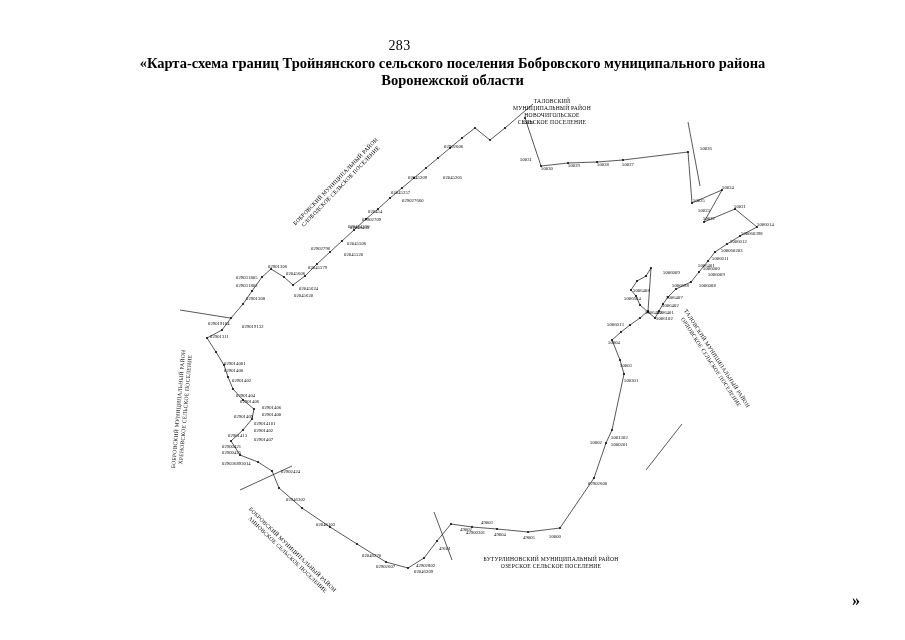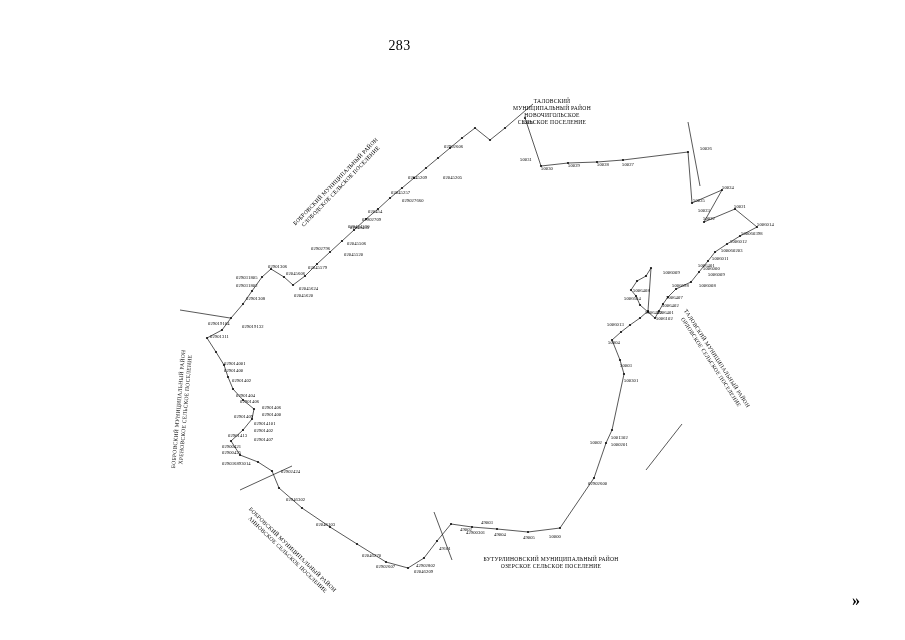--- a/index.html
+++ b/index.html
@@ -88,20 +88,24 @@
     transform-origin: 0 0;
   }
 </style>
 </head>
 <body>
 
 <div id="page">
 
   <div class="page-number">283</div>
 
+  <div class="doc-title">
+    <div>«Карта-схема границ Тройнянского сельского поселения Бобровского муниципального района</div>
+    <div>Воронежской области</div>
+  </div>
 
   <svg id="map-svg" viewBox="0 0 905 640" xmlns="http://www.w3.org/2000/svg">
     <g id="boundary-lines" fill="none" stroke="#111111" stroke-width="0.7">
         <polyline points="525,118 541,166 568,163 597,162 623,160 688,152 692,203 722,190 704,222 735,209 757,227 740,236 727,244 715,252 708,261 699,272 691,282 676,289 668,297 663,304 659,311 655,318 648,312 640,305 636,296 631,290 637,281 646,276 651,268 648,311 640,318 630,325 621,332 612,340 620,360 624,374 612,430 606,443 594,478 560,528 528,532 497,529 472,527 451,524 437,541 424,558 408,568 386,562 357,544 330,527 302,508 279,488 272,471 258,462 240,455 231,441 243,430 252,419 254,409 243,400 233,389 228,377 224,365 216,352 207,338 222,330 231,318 243,304 252,291 262,277 271,269 284,277 293,285 305,276 317,264 330,252 342,241 354,230 366,219 378,209 390,198 402,188 414,178 426,168 438,158 450,148 462,138 475,128 490,140 505,128"></polyline>
       </g>
     <g id="boundary-nodes" fill="#111111">
         <circle cx="525" cy="118" r="1.1"></circle>
         <circle cx="541" cy="166" r="1.1"></circle>
         <circle cx="568" cy="163" r="1.1"></circle>
         <circle cx="597" cy="162" r="1.1"></circle>

